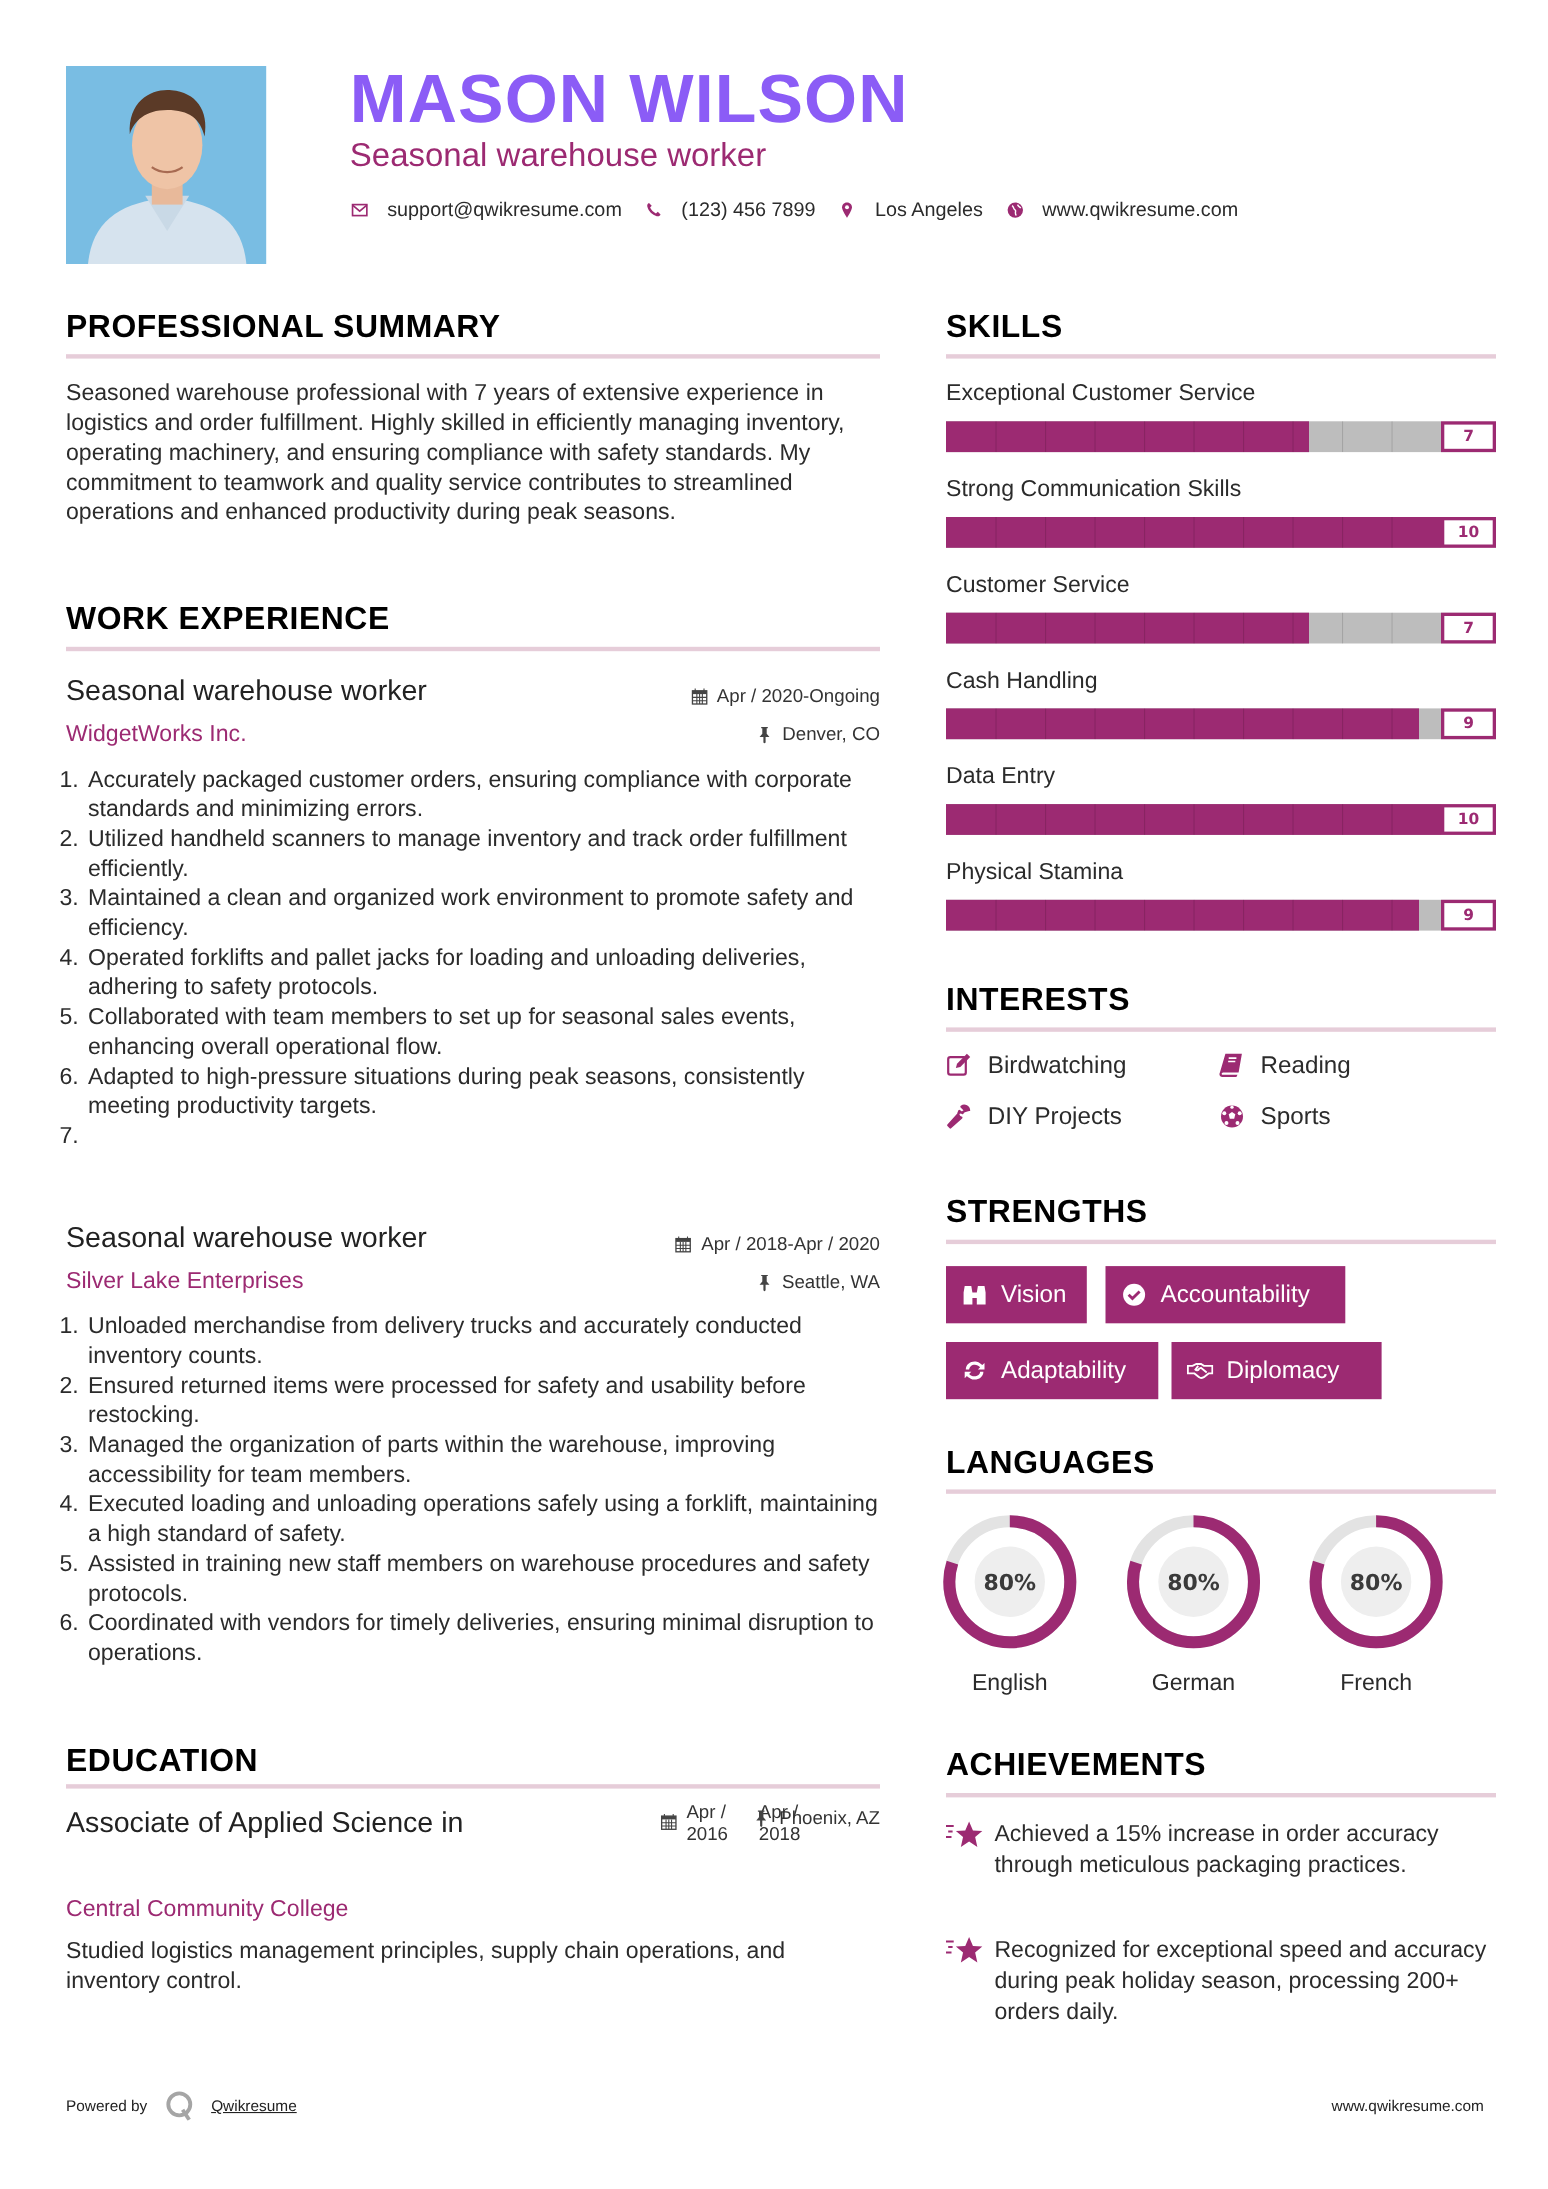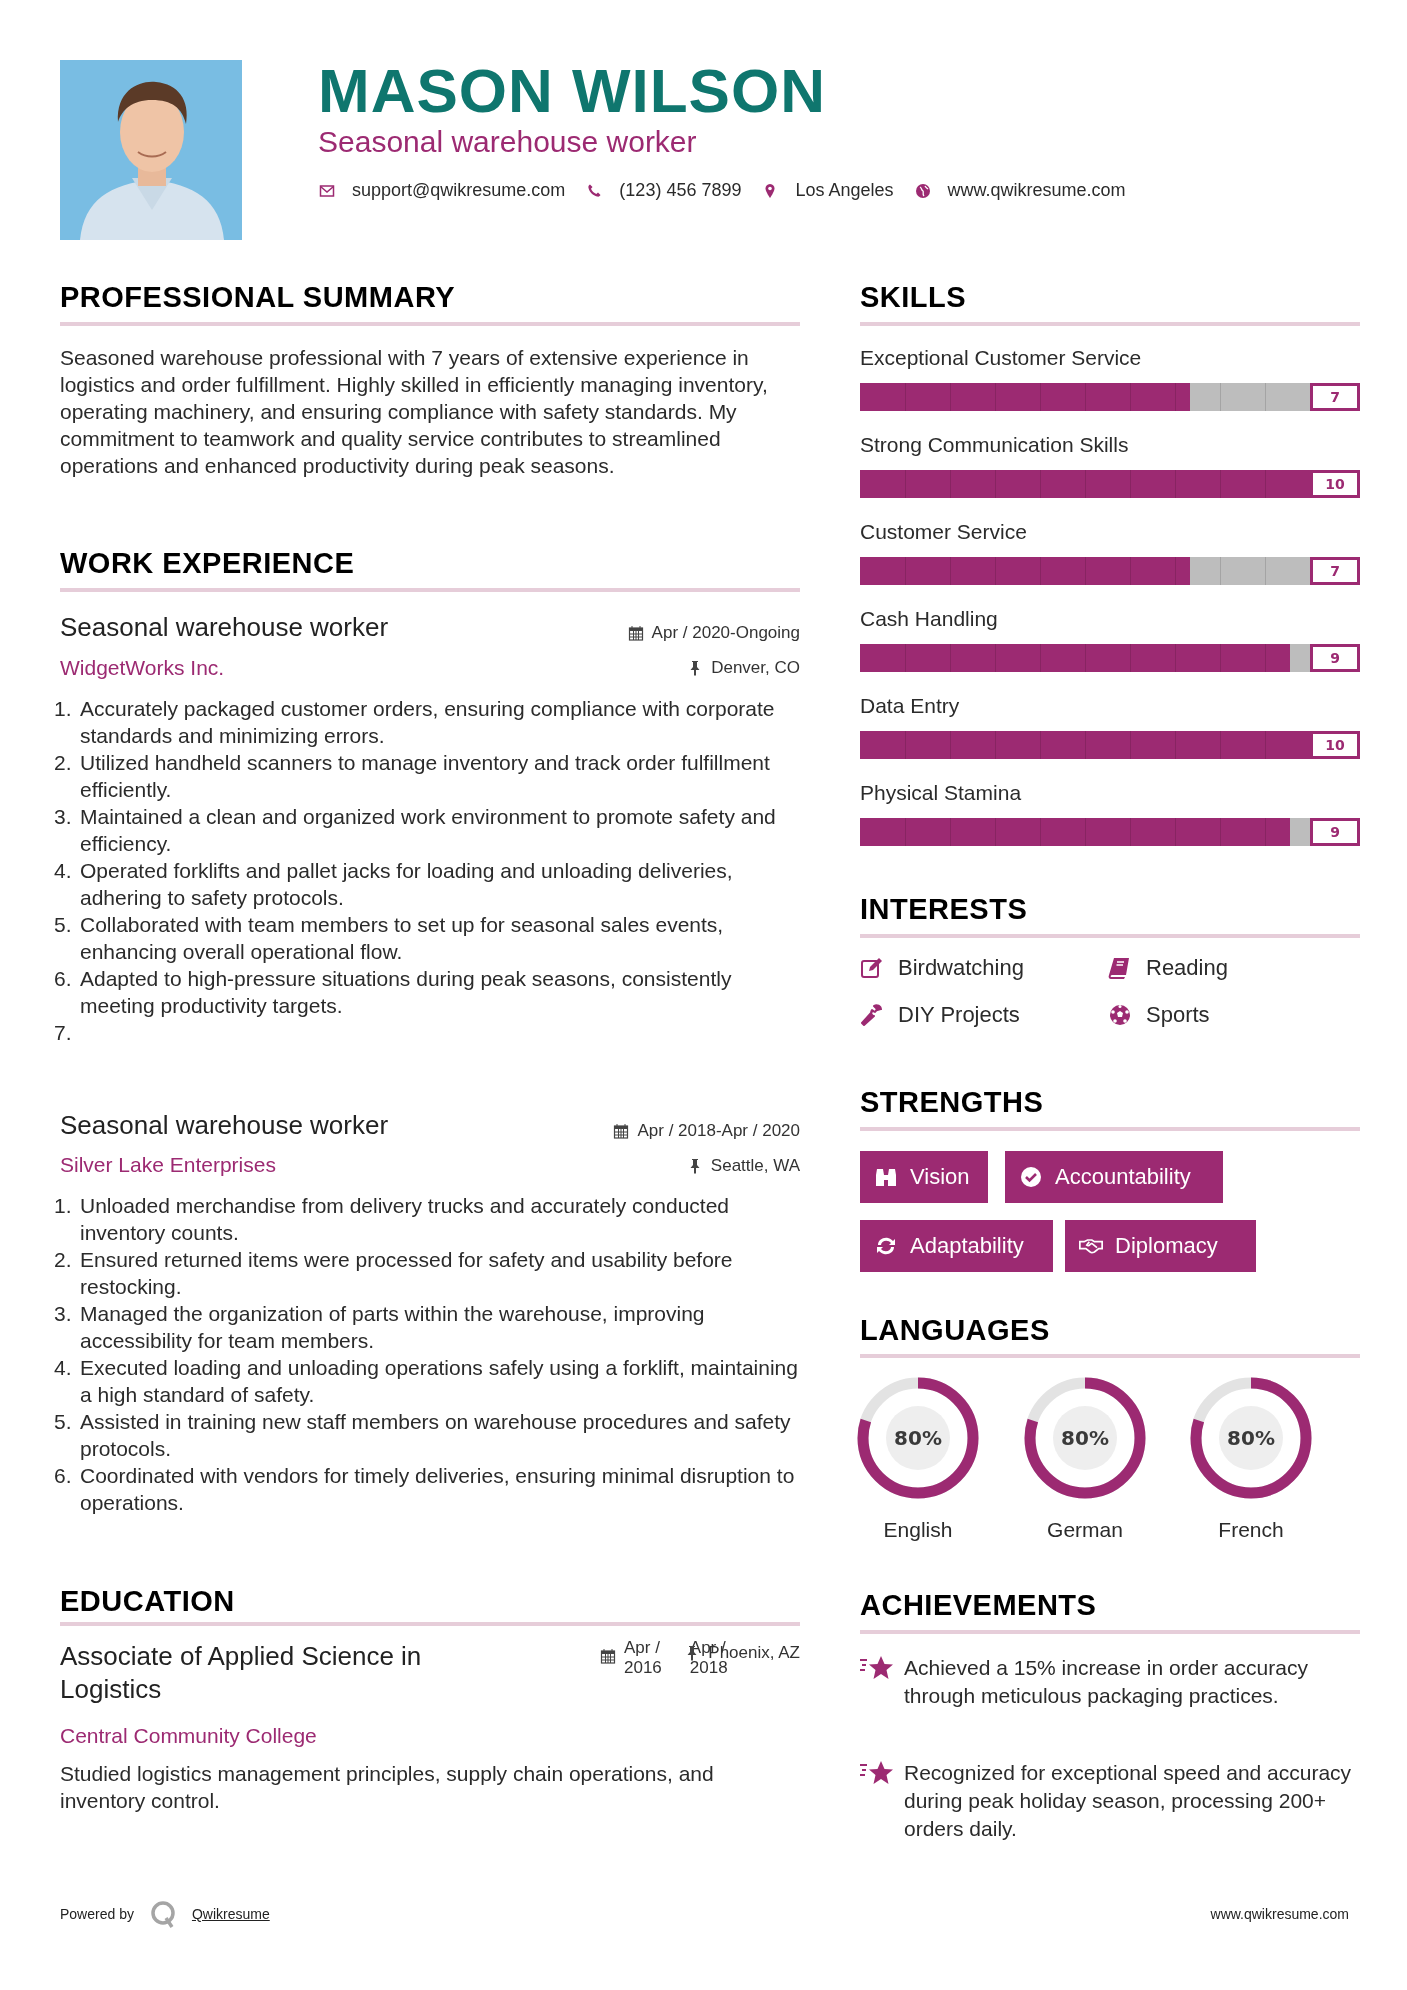--- a/index.html
+++ b/index.html
@@ -2,21 +2,21 @@
 <html><head>
 <meta charset="utf-8">
 <style>
   * { box-sizing: border-box; margin: 0; padding: 0; }
   html, body { width: 1407px; height: 1990px; background: #ffffff; }
   body { position: relative; font-family: "Liberation Sans", "DejaVu Sans", sans-serif; color: #2b2b2b; overflow: hidden; }
 
   .photo { position: absolute; left: 60px; top: 60px; width: 182px; height: 180px; background: #79bde3; overflow: hidden; }
   .photo svg { width: 100%; height: 100%; display: block; }
 
-  .name { position: absolute; left: 318px; top: 58px; font-size: 62px; font-weight: 700; letter-spacing: 1px; color: #0f766e; line-height: 66px; }
+  .name { position: absolute; left: 318px; top: 58px; font-size: 62px; font-weight: 700; letter-spacing: 1px; color: #8b5cf6; line-height: 66px; }
   .title { position: absolute; left: 318px; top: 124px; font-size: 30px; color: #9c2a72; line-height: 36px; }
   .contacts { position: absolute; left: 318px; top: 180px; display: flex; align-items: center; font-size: 18px; color: #2b2b2b; }
   .contacts .ci { display: flex; align-items: center; margin-right: 20px; }
   .contacts .ic { width: 18px; height: 18px; margin-right: 16px; display: inline-flex; align-items: center; justify-content: center; color: #9c2a72; }
   .contacts svg { width: 16px; height: 16px; }
 
   .sec-title { position: absolute; font-size: 29px; font-weight: 700; color: #000000; letter-spacing: 0.5px; line-height: 34px; }
   .sec-rule { position: absolute; height: 4px; background: #e6cdd9; }
 
   .left { left: 60px; }
@@ -172,21 +172,20 @@
   <li><span class="num">3.</span><span>Managed the organization of parts within the warehouse, improving accessibility for team members.</span></li>
   <li><span class="num">4.</span><span>Executed loading and unloading operations safely using a forklift, maintaining a high standard of safety.</span></li>
   <li><span class="num">5.</span><span>Assisted in training new staff members on warehouse procedures and safety protocols.</span></li>
   <li><span class="num">6.</span><span>Coordinated with vendors for timely deliveries, ensuring minimal disruption to operations.</span></li>
 </ol>
 
 <div class="sec-title left" style="top:1584px;">EDUCATION</div>
 <div class="sec-rule left lw" style="top:1622px;"></div>
 <div class="job-title left" style="top:1640px; width:460px; line-height:33px;">
   <div>Associate of Applied Science in</div>
-  <div>Logistics</div>
 </div>
 <div class="meta" style="left:600px; width:200px; top:1638px; align-items:flex-start; justify-content:flex-start; font-size:17px; line-height:20px;">
   <svg viewBox="0 0 16 16" style="margin-top:10px;">
       <rect x="1.5" y="3" width="13" height="12" fill="none" stroke="currentColor" stroke-width="1.2"></rect>
       <rect x="1.5" y="3" width="13" height="3" fill="currentColor"></rect>
       <path d="M4 1 V4 M12 1 V4 M1.5 9 H14.5 M1.5 12 H14.5 M5.5 6 V15 M8 6 V15 M10.5 6 V15" stroke="currentColor" stroke-width="1"></path>
     </svg>
   <div style="margin-right:28px;">
       <div>Apr /</div>
       <div>2016</div>

